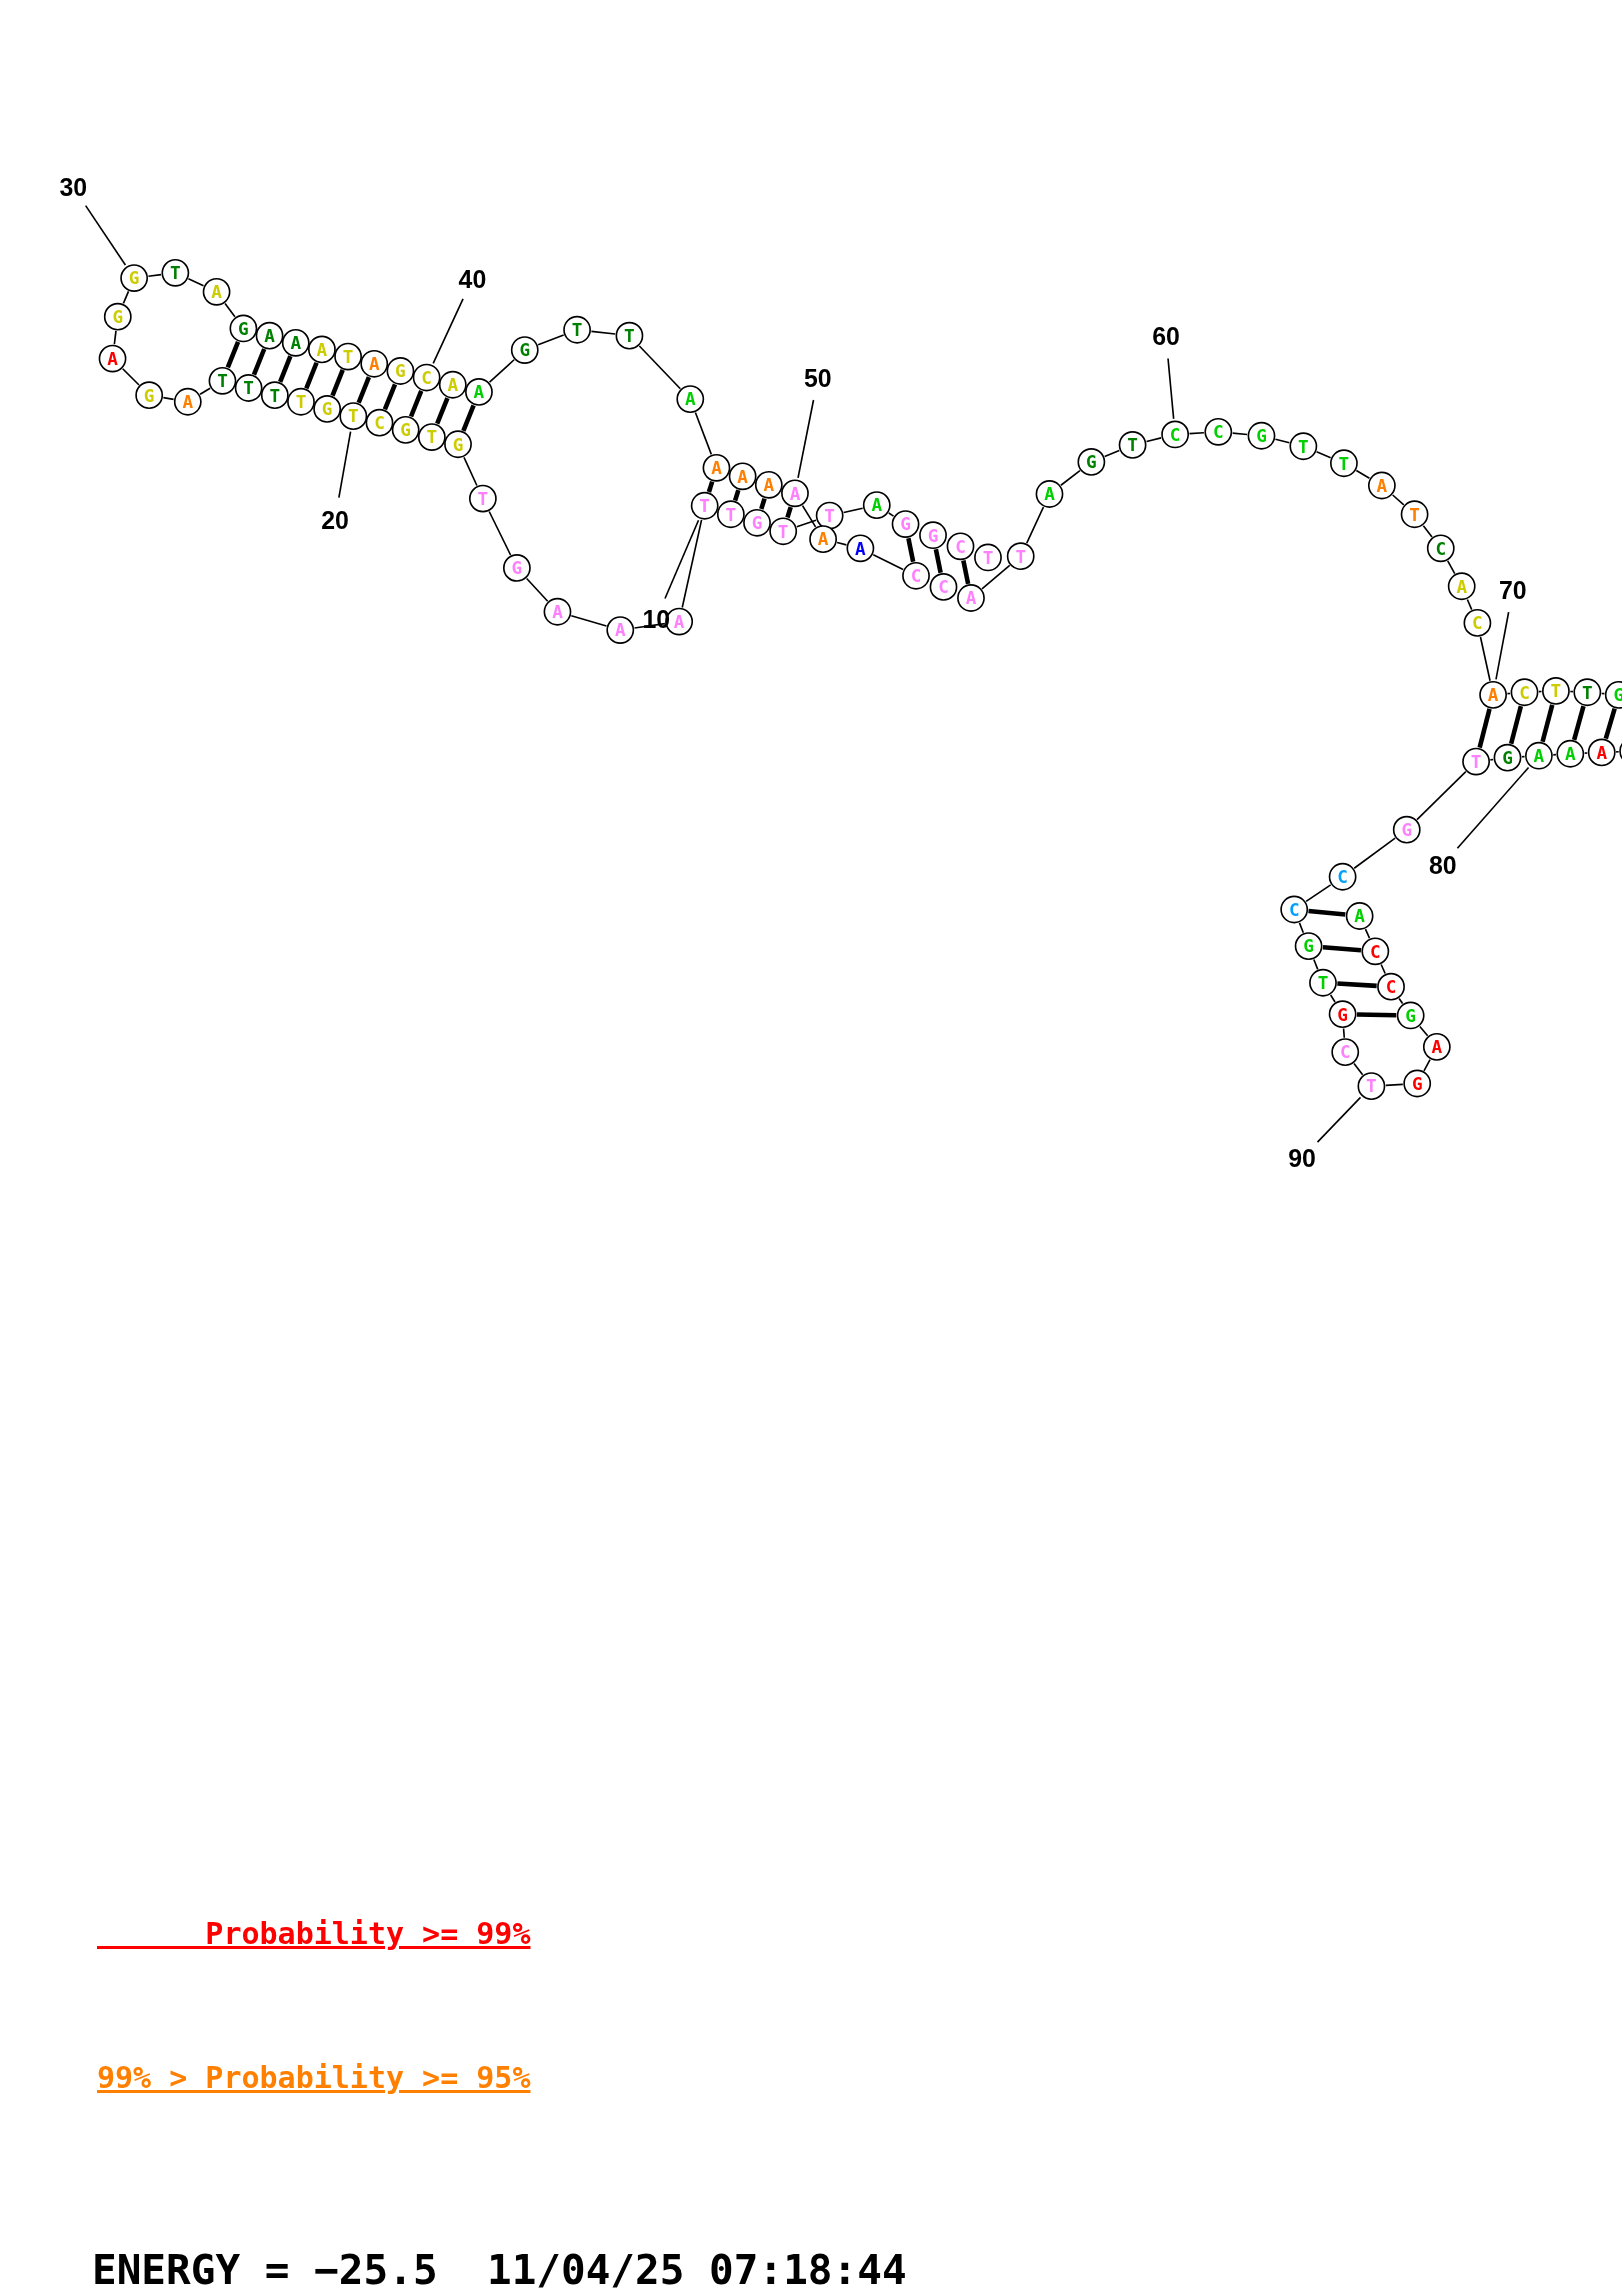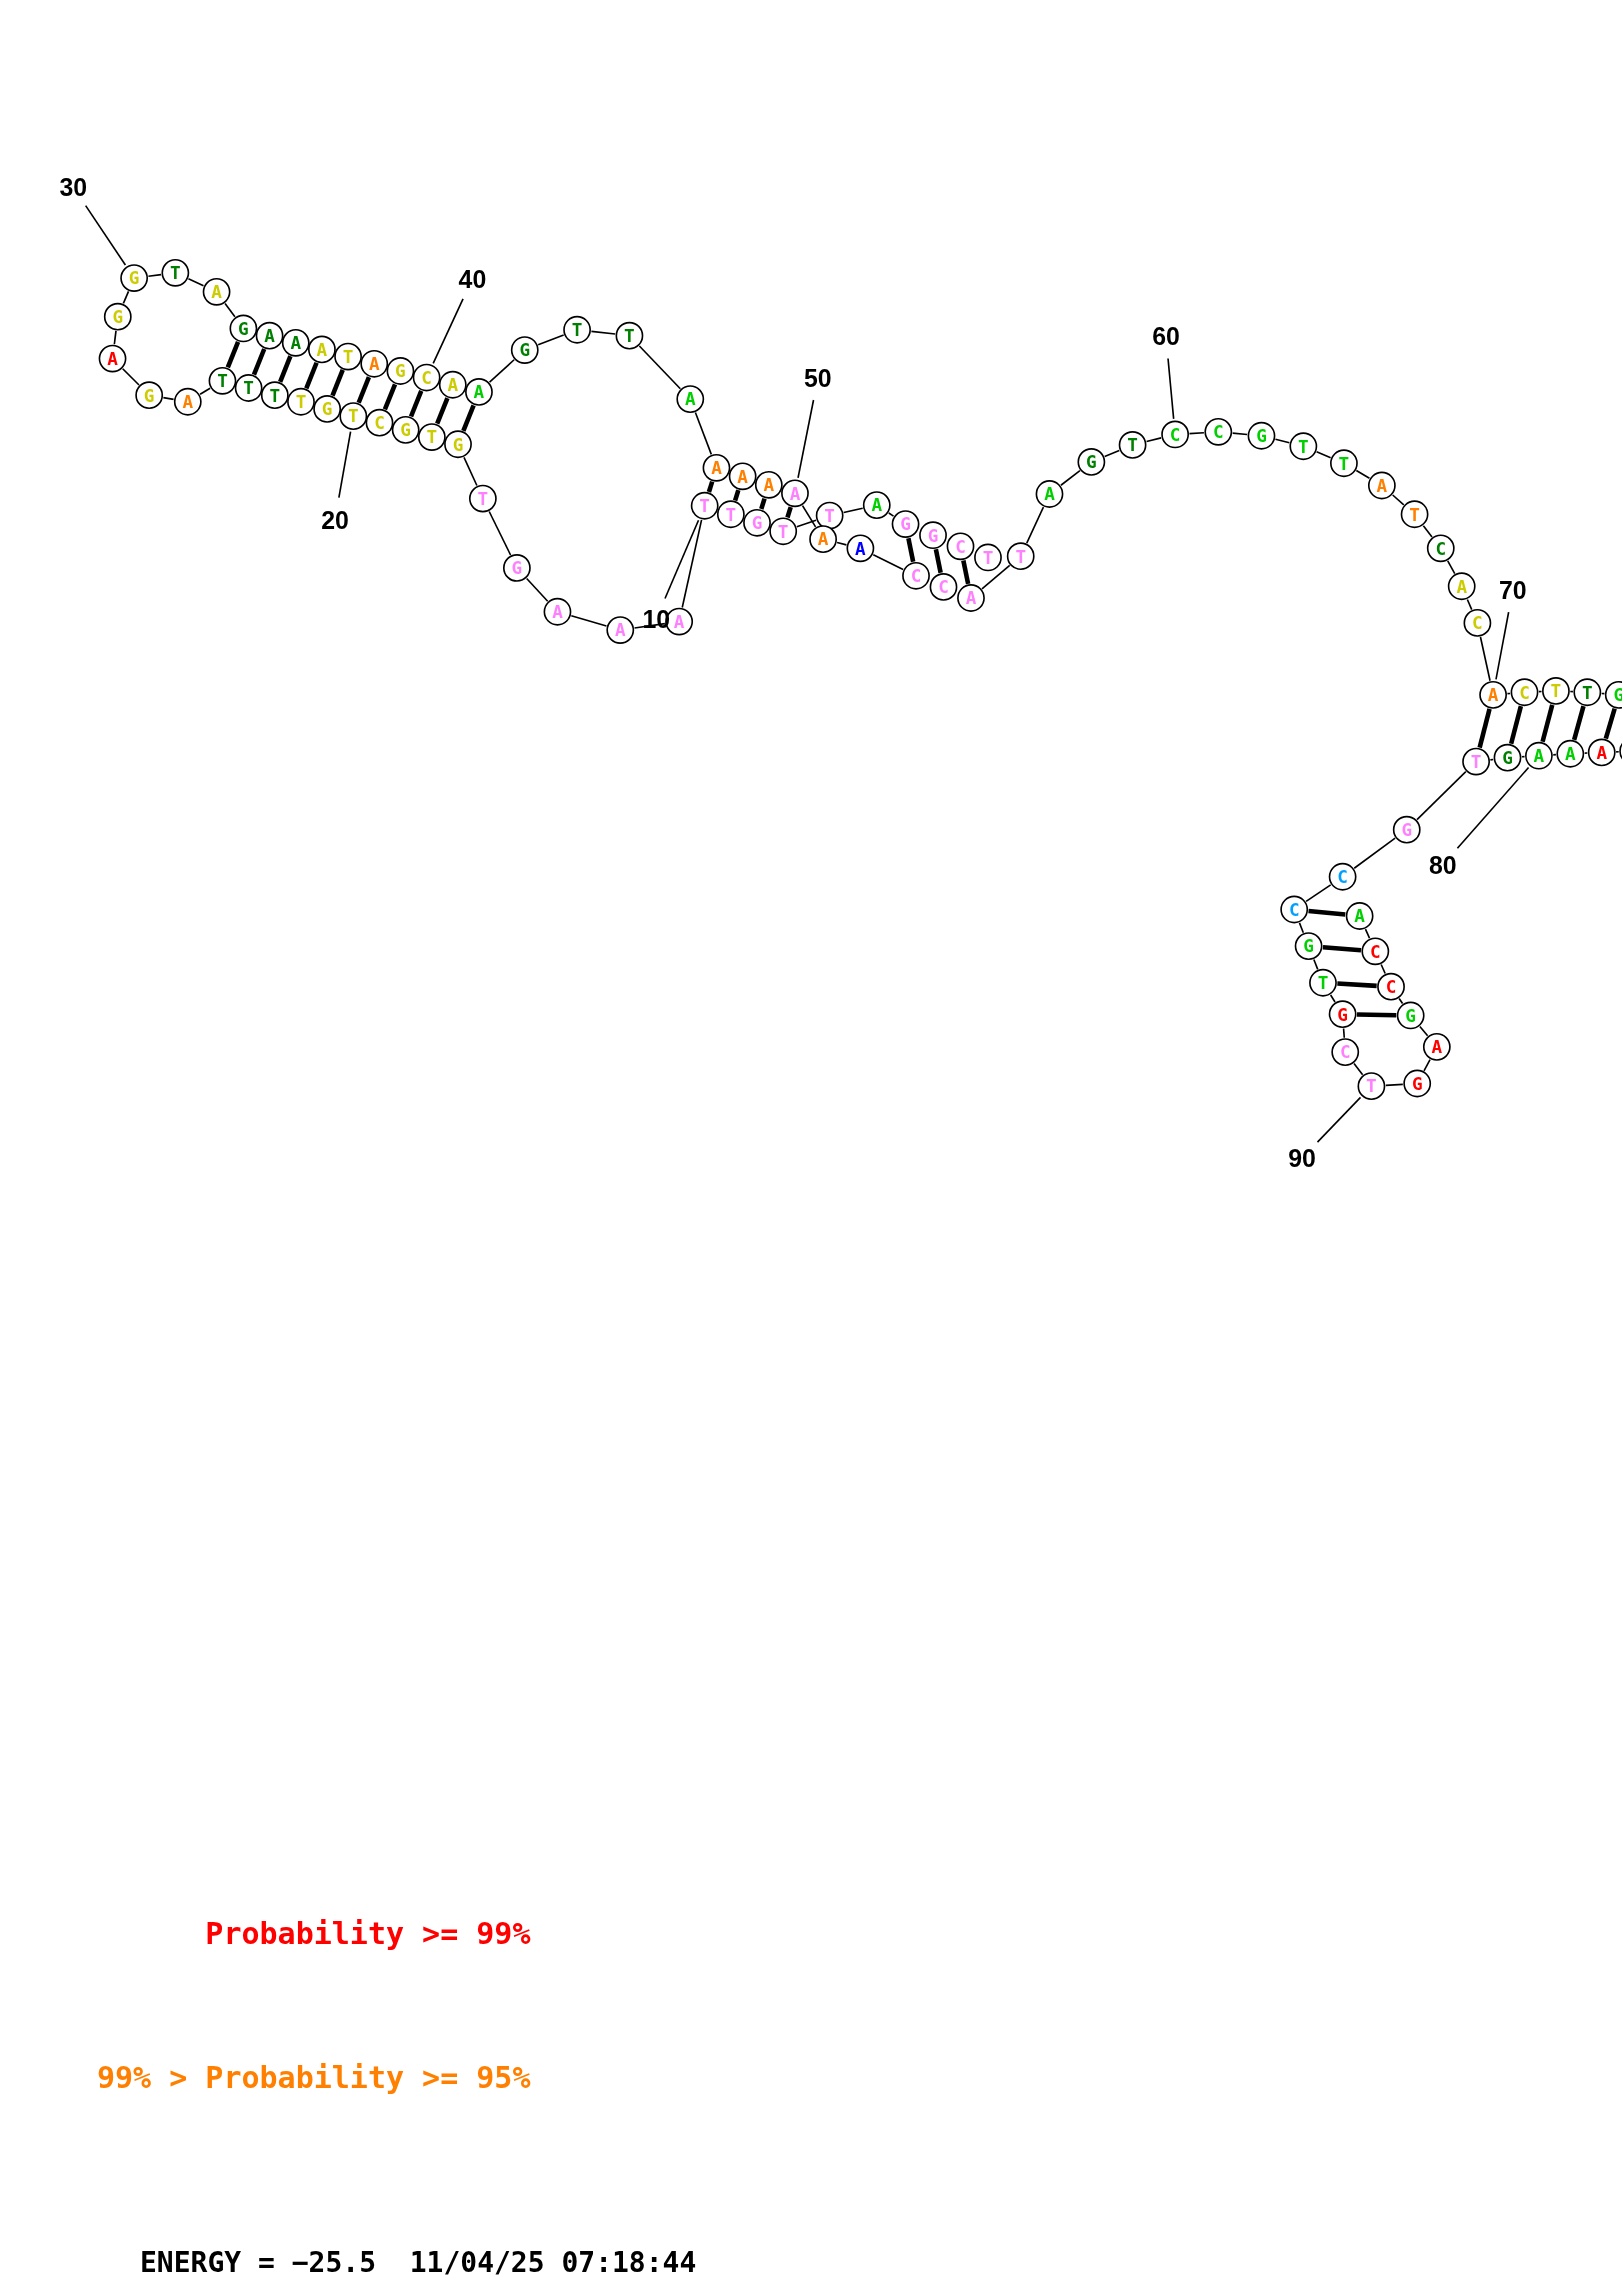--- a/index.html
+++ b/index.html
@@ -1,23 +1,23 @@
 <!DOCTYPE html>
 <html style="font-size:10.5px"><head>
 <meta charset="utf-8">
 <style>
   html,body{margin:0;padding:0;background:#ffffff;}
   .page{position:relative;width:1622px;height:2295px;background:#fff;overflow:hidden;
         font-family:"DejaVu Sans Mono",monospace;}
   #structure{position:absolute;left:0;top:0;}
   .legend{position:absolute;left:97px;top:1814px;font-family:"DejaVu Sans Mono",monospace;
           font-weight:bold;font-size:30px;line-height:48px;white-space:pre;}
-  .legend-row{white-space:pre;}
+  .legend-row{white-space:pre;text-decoration:underline;}
   .energy{position:absolute;left:92px;top:2246px;font-family:"DejaVu Sans Mono",monospace;
-          font-weight:bold;font-size:28px;color:#000;white-space:pre;margin-left:48px;}
+          font-weight:bold;font-size:41px;color:#000;white-space:pre;}
 </style>
 </head>
 <body>
 
 <div class="page">
 
   <svg id="structure" width="1622" height="1622" viewBox="0 0 2479 2479">
       <line x1="1365.6309194984296" y1="788.8931060330559" x2="1358.3690805015704" y2="784.1068939669441" stroke="#000" stroke-width="2.5"></line>
       <line x1="1318.523884675953" y1="776.7724700720105" x2="1289.476115324047" y2="783.2275299279895" stroke="#000" stroke-width="2.5"></line>
       <line x1="1247.1585074431007" y1="795.0450115685294" x2="1217.8414925568993" y2="804.9549884314706" stroke="#000" stroke-width="2.5"></line>

